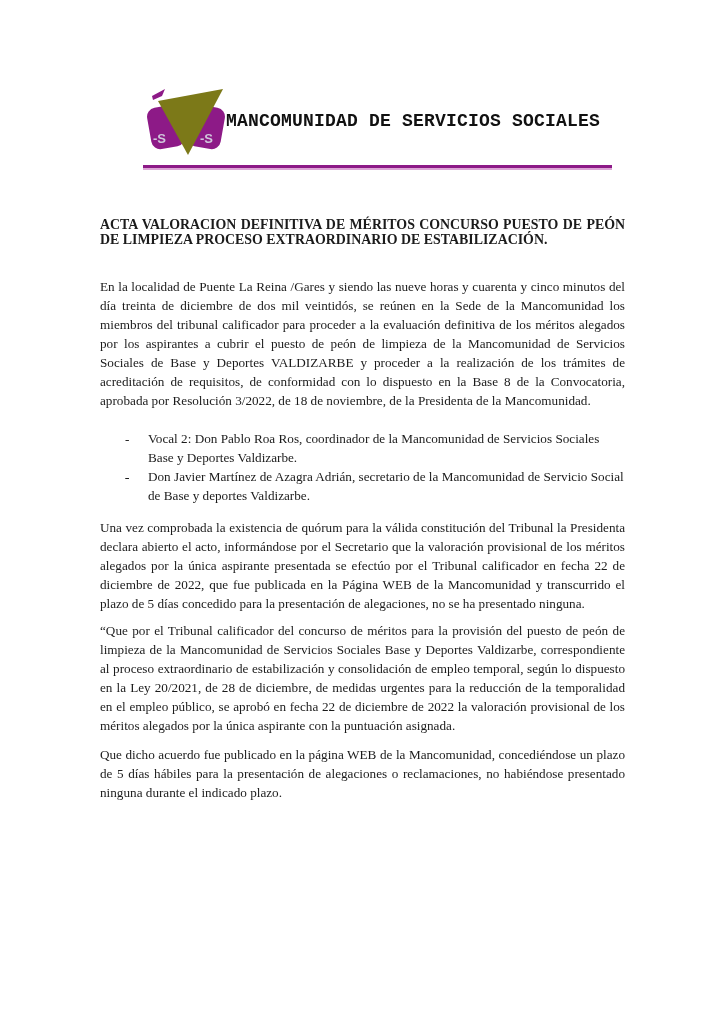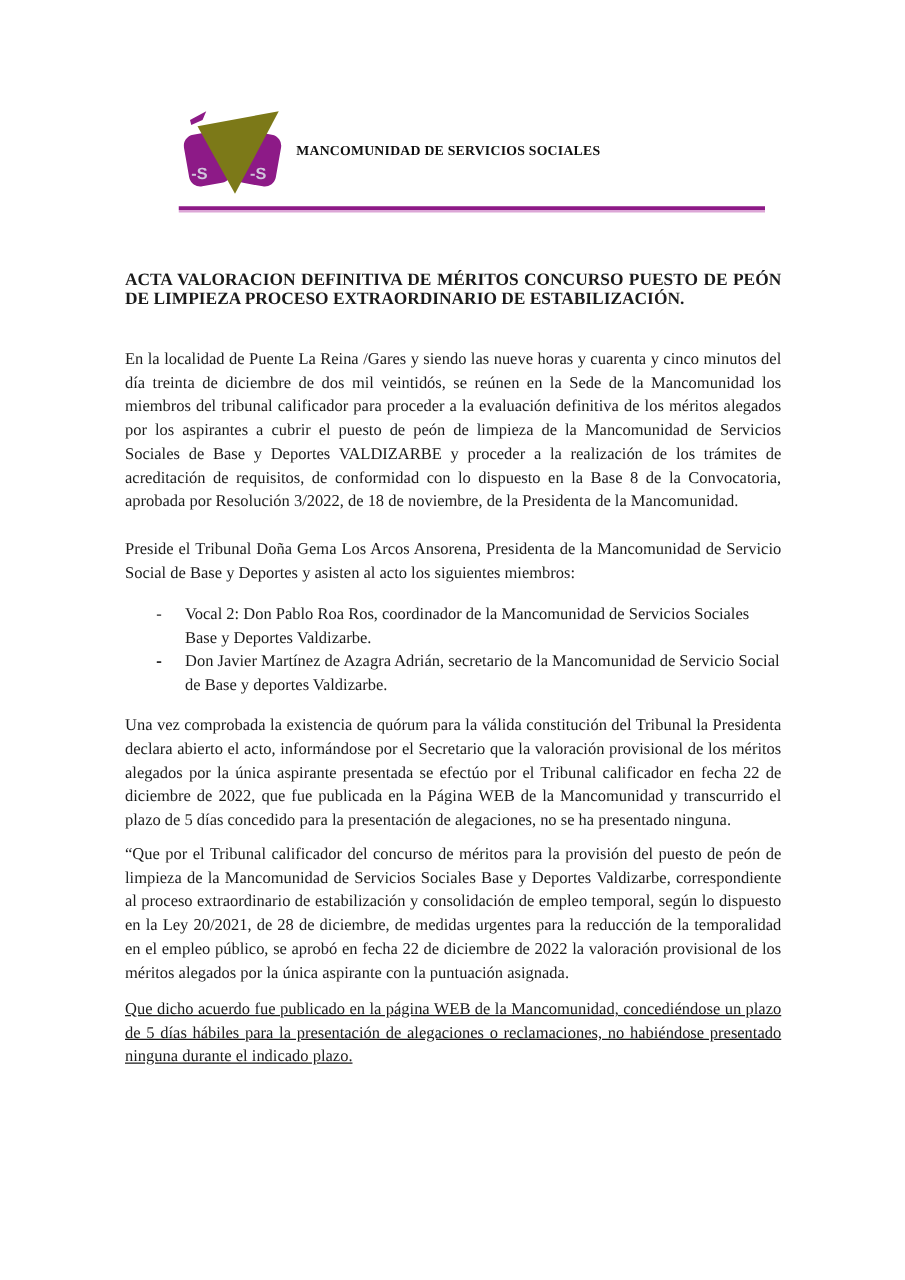--- a/index.html
+++ b/index.html
@@ -14,25 +14,24 @@
   }
   .header {
     position: absolute;
     left: 146px;
     top: 86px;
     display: flex;
     align-items: flex-start;
   }
   .logo { width: 80px; height: 72px; flex: 0 0 auto; }
   .org-name {
-    margin-left: 11px;
     margin-top: 27px;
-    font-family: Liberation Serif, serif;
+    font-family: Liberation Mono, monospace;
     font-weight: bold;
-    font-size: 11px;
+    font-size: 18px;
     line-height: 17px;
     color: #111111;
     letter-spacing: 0.2px;
     white-space: nowrap;
   }
   .rule {
     position: absolute;
     left: 143px;
     top: 165px;
     width: 469px;
@@ -51,21 +50,21 @@
   .doc-title {
     font-weight: bold;
     font-size: 13.9px;
     line-height: 15px;
     margin: 0 0 30px 0;
   }
   .para { margin: 0 0 19px 0; }
   .para.mb14 { margin-bottom: 14px; }
   .para.mb10 { margin-bottom: 10px; }
   .para.mb8  { margin-bottom: 8px; }
-  .para.mb0  { margin-bottom: 0; text-decoration: underline; }
+  .para.mb0  { margin-bottom: 0; }
   .members { margin: 0 0 13px 0; }
   .member-item {
     position: relative;
     padding-left: 48px;
     text-align: left;
   }
   .member-marker {
     position: absolute;
     left: 25px;
     top: 0;
@@ -99,21 +98,20 @@
     <div class="rule-dark"></div>
     <div class="rule-light"></div>
   </div>
 
   <div class="content">
 
     <div class="doc-title">ACTA VALORACION DEFINITIVA DE MÉRITOS CONCURSO  PUESTO DE PEÓN DE LIMPIEZA PROCESO EXTRAORDINARIO DE ESTABILIZACIÓN.</div>
 
     <p class="para">En la localidad de Puente La Reina /Gares y siendo las nueve horas y cuarenta y cinco minutos del día treinta de diciembre de dos mil veintidós, se reúnen en la Sede de la Mancomunidad los miembros del tribunal calificador para proceder a la evaluación definitiva de los méritos alegados por los aspirantes a cubrir el puesto de peón de limpieza de la Mancomunidad de Servicios Sociales de Base y Deportes VALDIZARBE y proceder a la realización de los trámites de acreditación de requisitos, de conformidad con lo dispuesto en la Base 8 de la Convocatoria, aprobada por Resolución 3/2022, de 18 de noviembre, de la Presidenta de la Mancomunidad.</p>
 
-    <p class="para mb14">Preside el Tribunal Doña Gema Los Arcos Ansorena, Presidenta de la Mancomunidad de Servicio Social de Base y Deportes y asisten al acto los siguientes miembros:</p>
 
     <div class="members">
       <div class="member-item">
         <span class="member-marker">-</span>
         <span>Vocal 2: Don Pablo Roa Ros, coordinador de la Mancomunidad de Servicios Sociales Base y Deportes Valdizarbe.</span>
       </div>
       <div class="member-item">
         <span class="member-marker">-</span>
       </div>
       <div class="member-item">

